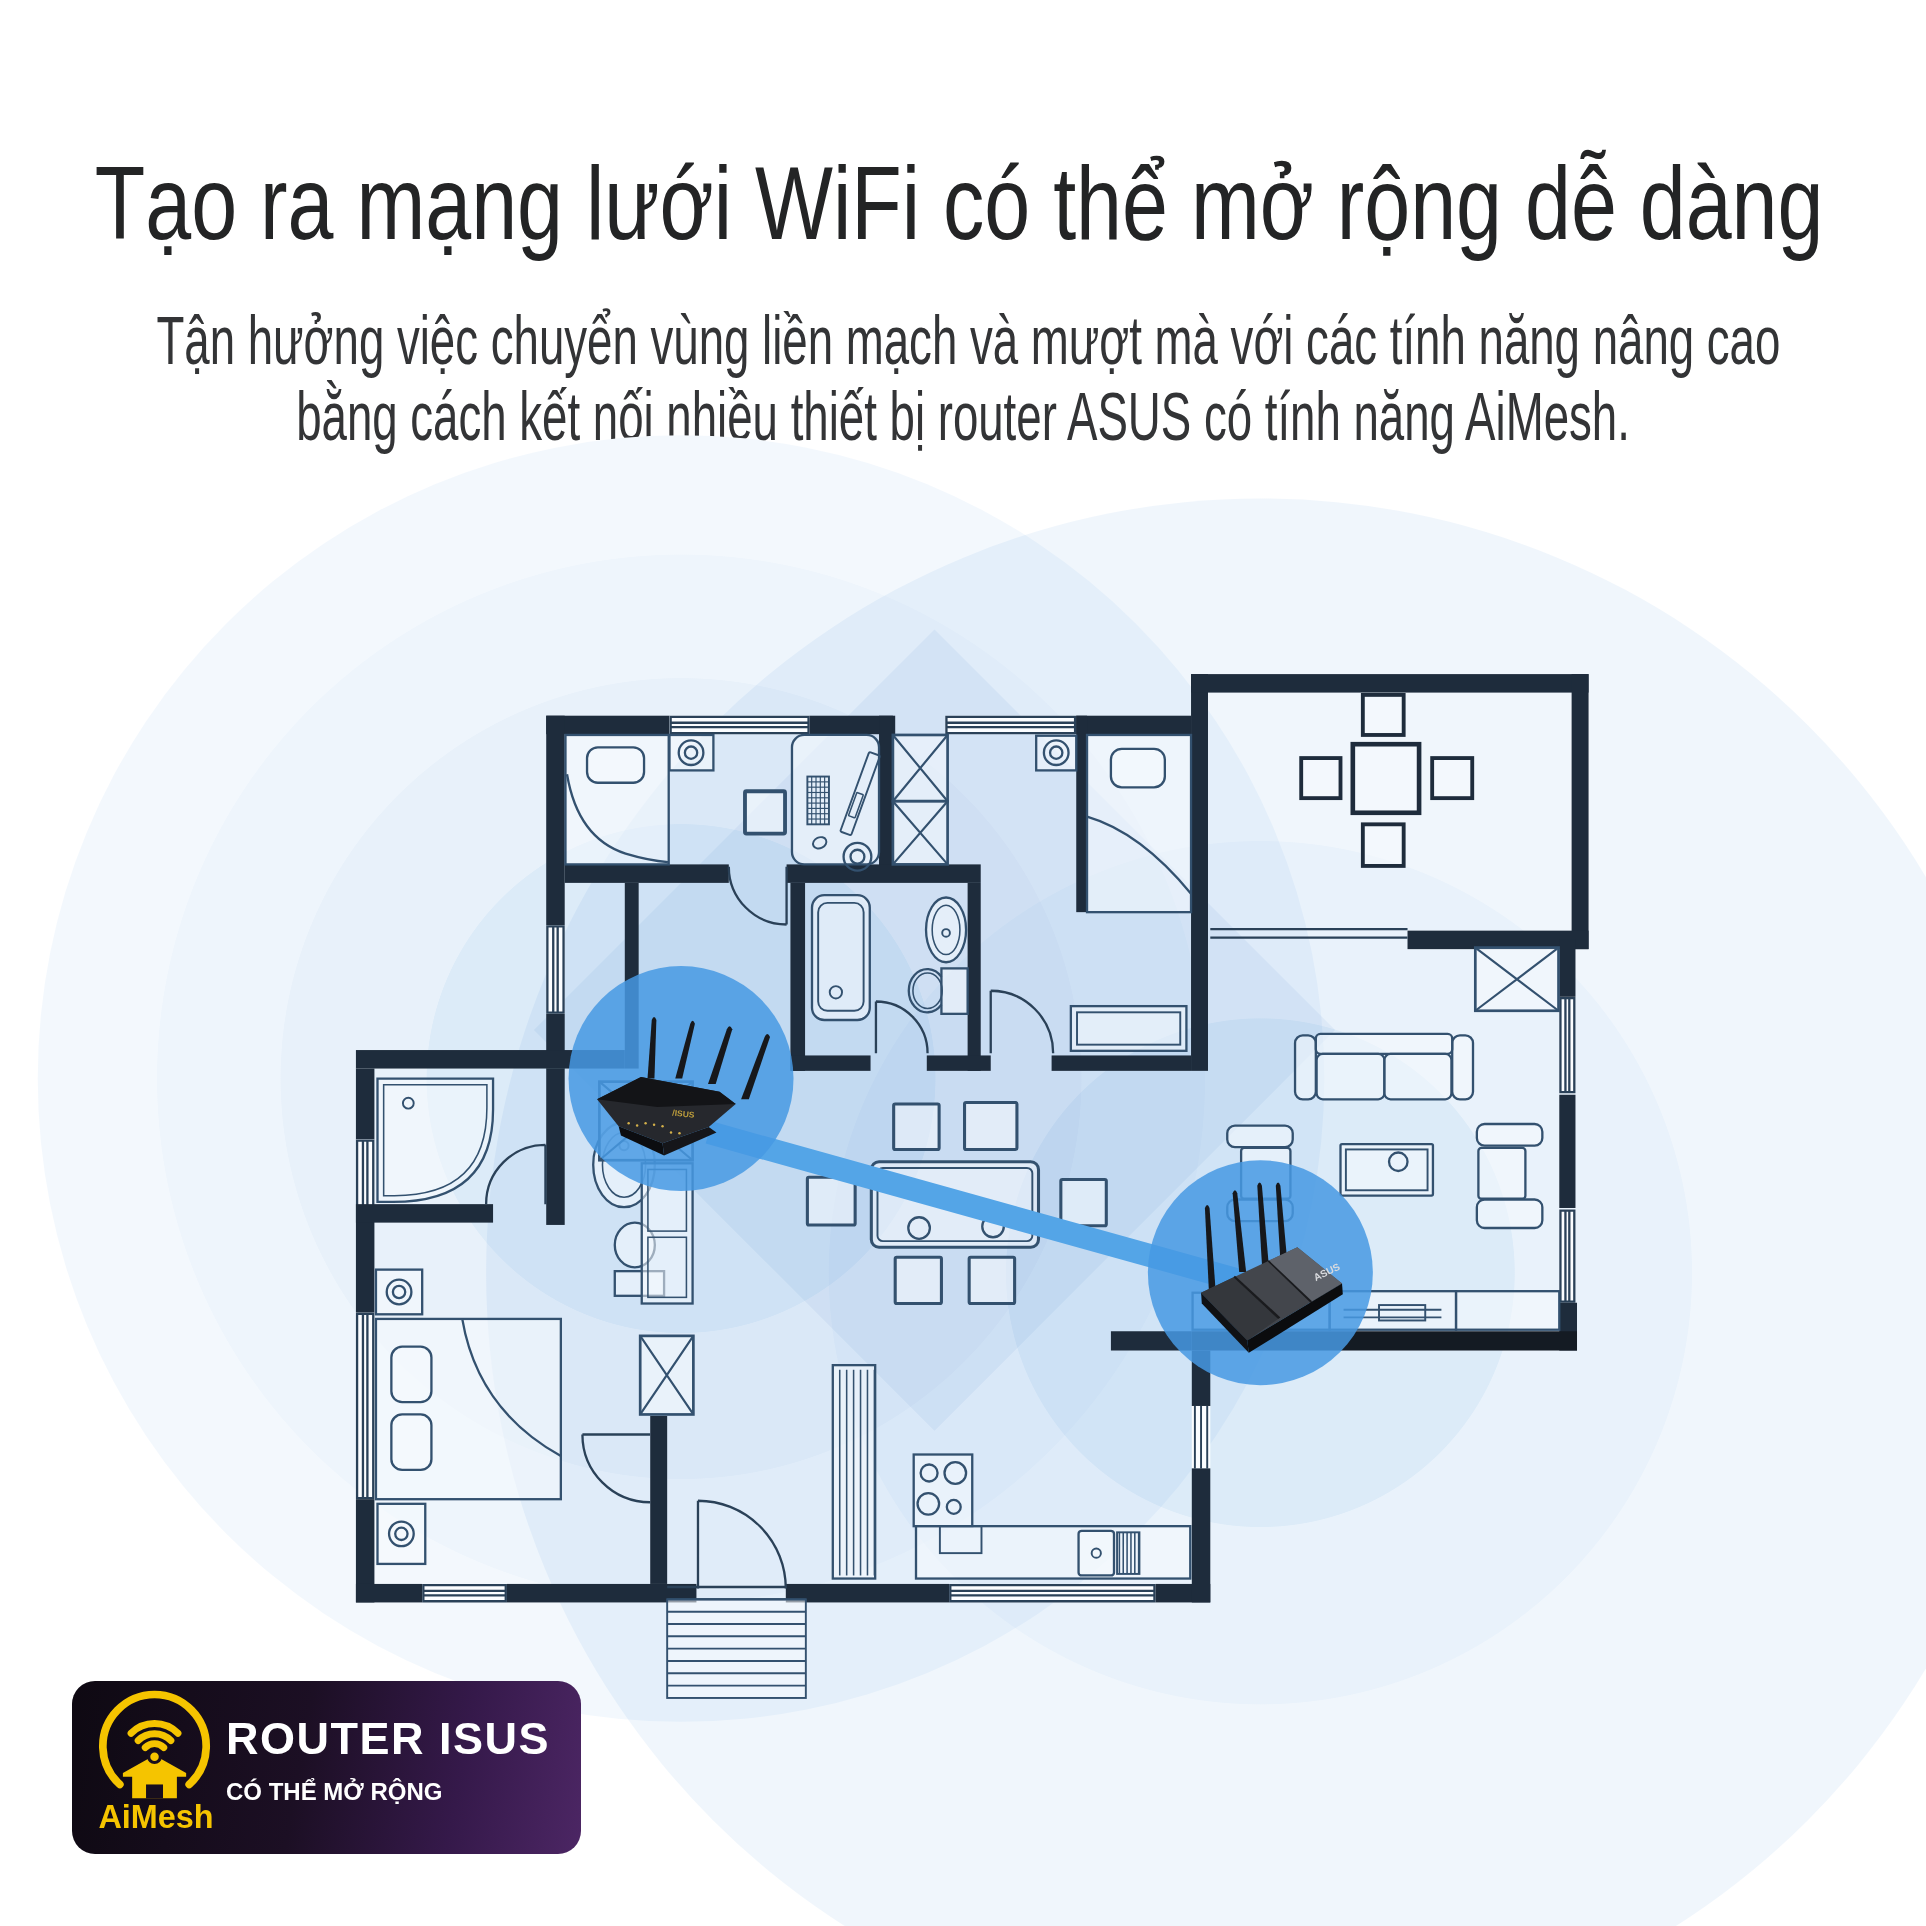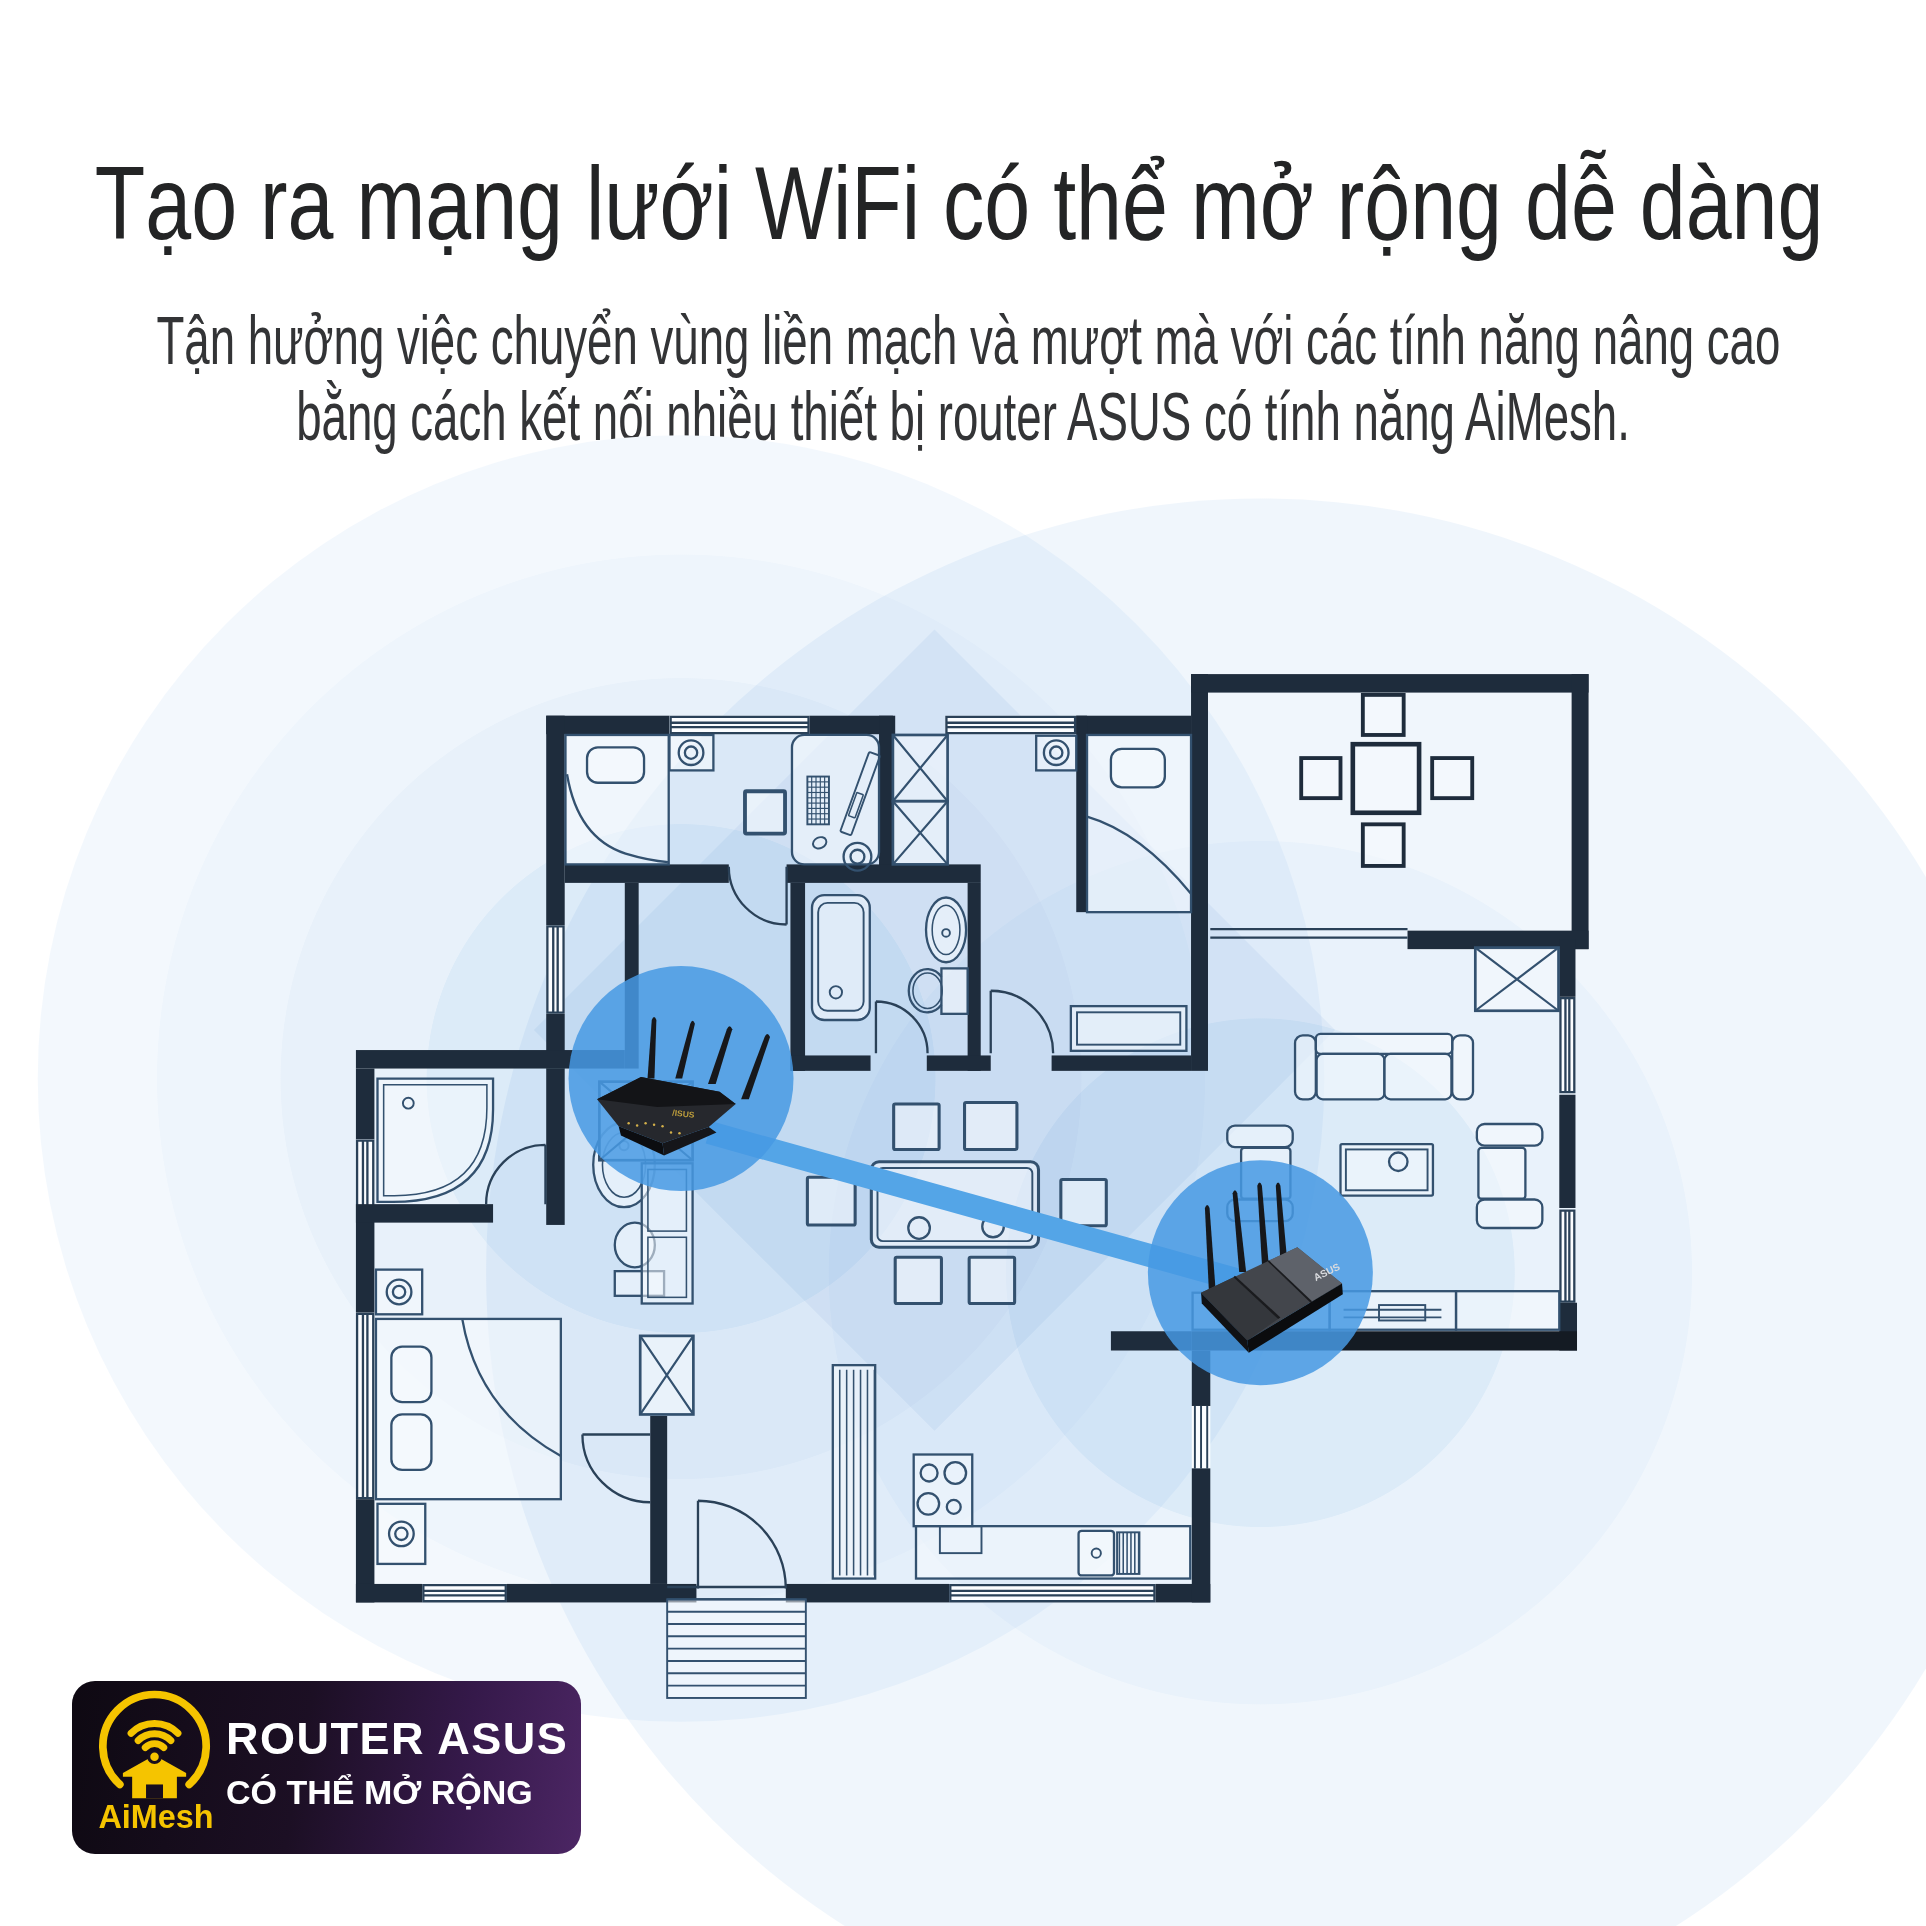--- a/index.html
+++ b/index.html
@@ -1,21 +1,21 @@
 <!DOCTYPE html>
 <html style="font-size:12.3px"><head>
 <meta charset="utf-8">
 <style>
   html,body{margin:0;padding:0;}
   body{width:1926px;height:1926px;background:#ffffff;overflow:hidden;position:relative;
        font-family:"Liberation Sans", sans-serif;}
   .badge{position:absolute;left:72px;top:1681px;width:509px;height:173px;border-radius:23px;
          background:linear-gradient(100deg,#0e0912 0%,#1c0f24 45%,#35194a 75%,#4c2664 100%);}
   .bt1{position:absolute;left:154px;top:35px;color:#ffffff;font-size:45px;font-weight:700;letter-spacing:1.5px;line-height:45px;white-space:nowrap;}
-  .bt2{position:absolute;left:154px;top:94px;color:#ffffff;font-size:34px;font-weight:700;letter-spacing:0px;line-height:34px;white-space:nowrap;}
+  .bt2{position:absolute;left:154px;top:94px;color:#ffffff;font-size:24px;font-weight:700;letter-spacing:0px;line-height:34px;white-space:nowrap;}
   svg.main{position:absolute;left:0;top:0;}
 </style>
 </head>
 <body>
 <svg class="main" width="1926" height="1926" viewBox="0 0 2500 2500">
 <defs>
 <radialGradient id="gc1">
   <stop offset="0%" stop-color="#dcebf8"></stop>
         <stop offset="39.5%" stop-color="#dcebf8"></stop>
   <stop offset="39.6%" stop-color="#e8f1fa"></stop>
@@ -498,16 +498,16 @@
 <path d="M 62,134 A 67,67 0 1 1 152,134" stroke-width="10" stroke-linecap="round"></path>
 <path d="M 95,86 A 17,17 0 0 1 119,86" stroke-width="9" stroke-linecap="round"></path>
 <path d="M 85.8,77 A 30,30 0 0 1 128.2,77" stroke-width="9" stroke-linecap="round"></path>
 <path d="M 76.6,67.6 A 43,43 0 0 1 137.4,67.6" stroke-width="9" stroke-linecap="round"></path>
 </g>
 <path d="M107,96 L148,119 L148,124 L136,124 L136,152 L78,152 L78,124 L66,124 L66,119 Z" fill="#f5c400"></path>
 <rect x="96" y="134" width="22" height="18" fill="#170e1d"></rect>
 <circle cx="107" cy="98" r="7.5" fill="#f5c400" stroke="#170e1d" stroke-width="4"></circle>
 <text x="109" y="190" text-anchor="middle" font-family="Liberation Sans" font-size="42" font-weight="700" fill="#f5c400">AiMesh</text>
 </svg>
-<div class="bt1">ROUTER ASUS</div>
+<div class="bt1">ROUTER ISUS</div>
 <div class="bt2">CÓ THỂ MỞ RỘNG</div>
 </div>
 
 
 </body></html>

